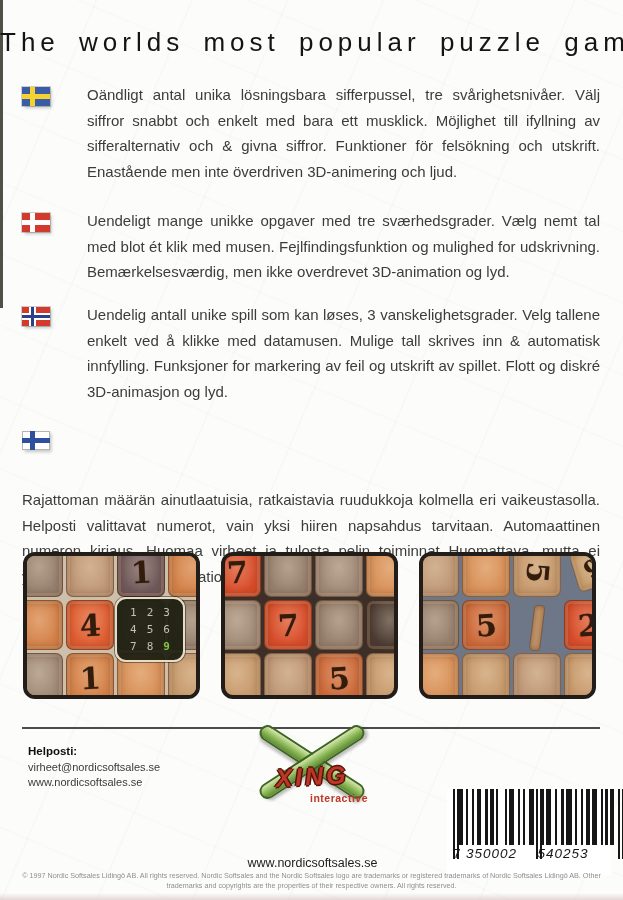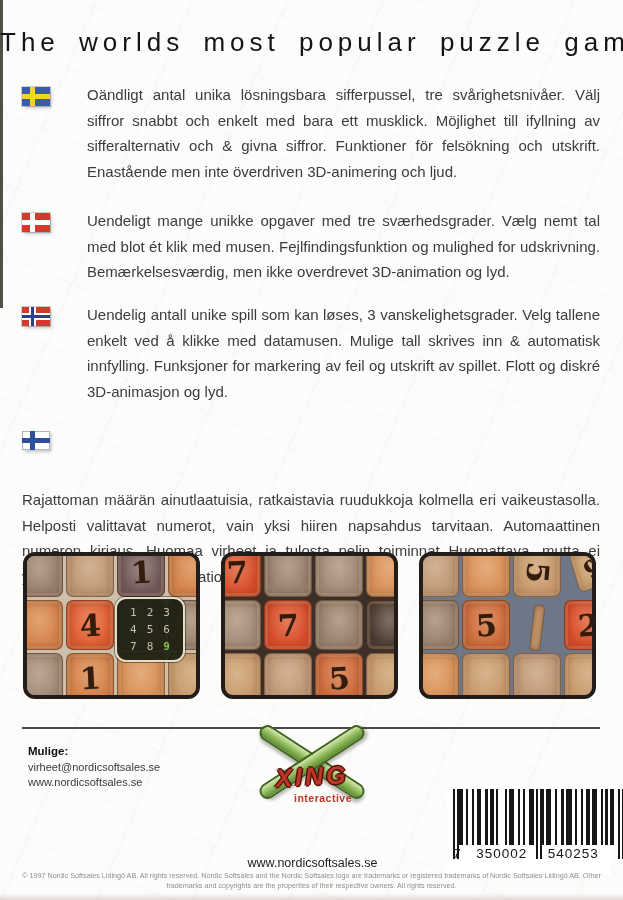--- a/index.html
+++ b/index.html
@@ -82,39 +82,39 @@
     background:linear-gradient(180deg,#d3e7ab 0%, #8ab657 55%, #5e8c33 100%);
     border:2px solid #3f6420; box-shadow:2px 3px 3px rgba(0,0,0,0.25);
   }
   .arm1{ transform:rotate(33deg); } .arm2{ transform:rotate(-33deg); }
   .xing-text{
     position:absolute; left:0; right:0; bottom:13px; text-align:center;
     font-size:25px; font-weight:bold; font-style:italic; letter-spacing:3px; color:#bc3727;
     text-shadow:-1.5px 0 0 #541108, 1.5px 0 0 #541108, 0 -1.5px 0 #541108, 0 1.5px 0 #541108;
     transform:rotate(-3deg);
   }
-  .xing-sub{ position:absolute; right:34px; bottom:0; font-size:10.5px; font-weight:bold; color:#bc3727; letter-spacing:0.5px; }
+  .xing-sub{ position:absolute; right:18px; bottom:0; font-size:10.5px; font-weight:bold; color:#bc3727; letter-spacing:0.5px; }
 
   .nordic{
     position:absolute; left:251px; top:805px; width:122px; height:47px; background:#0a0a0a;
     border-radius:2px; display:flex; flex-direction:column; align-items:center; justify-content:center; gap:2px;
   }
   .nordic-name{ color:#fff; font-size:19px; font-weight:bold; letter-spacing:2.5px; line-height:19px; }
   .nordic-pill{ border:1.5px solid #fff; border-radius:8px; padding:0 7px; font-size:7px; letter-spacing:4.5px; color:#fff; line-height:10px; }
   .nordic-url{ position:absolute; left:225px; top:856px; width:175px; text-align:center; font-size:12.5px; color:#1c1c1c; }
 
   .barcode{ position:absolute; left:447px; top:789px; width:164px; height:86px; background:#fff; }
   .bars{ display:flex; align-items:flex-start; padding-left:6px; }
   .bar{ background:#161616; }
   .sp{ background:transparent; }
   .barcode-digits{
     position:absolute; left:6px; right:2px; top:57px; display:flex;
     font-size:13.5px; color:#161616; letter-spacing:1px;
   }
-  .bd-first{ width:13px; } .bd-group{ flex:1; text-align:center; }
+  .bd-first{ width:13px; } .bd-group{ flex:1; text-align:left;font-style:italic; }
 
   .copyright{
     position:absolute; left:12px; right:12px; top:871px; text-align:center;
     font-size:7.2px; line-height:9.5px; color:#8f8f8f;
   }
 </style>
 </head>
 <body>
 
 <div class="page">
@@ -234,21 +234,21 @@
         <div class="tile" style="background: radial-gradient(at 50% 40%, rgba(255, 240, 210, 0.3), rgba(0, 0, 0, 0) 65%), rgb(216, 144, 88);"></div>
         <div class="tile" style="background: radial-gradient(at 50% 40%, rgba(255, 240, 210, 0.3), rgba(0, 0, 0, 0) 65%), rgb(199, 154, 110);"></div>
         <div class="tile" style="background: radial-gradient(at 50% 40%, rgba(255, 240, 210, 0.3), rgba(0, 0, 0, 0) 65%), rgb(191, 152, 119);"></div>
         <div class="tile" style="background: radial-gradient(at 50% 40%, rgba(255, 240, 210, 0.3), rgba(0, 0, 0, 0) 65%), rgb(199, 154, 110);"></div>
       </div>
     </div>
 
   <div class="divider"></div>
 
   <div class="support">
-    <div class="block-heading">Mulige:</div>
+    <div class="block-heading">Helposti:</div>
     <div>virheet@nordicsoftsales.se</div>
     <div>www.nordicsoftsales.se</div>
   </div>
 
 
   <div class="xing">
     <div class="xing-arm arm1"></div>
     <div class="xing-arm arm2"></div>
     <div class="xing-text">XING</div>
     <div class="xing-sub">interactive</div>

